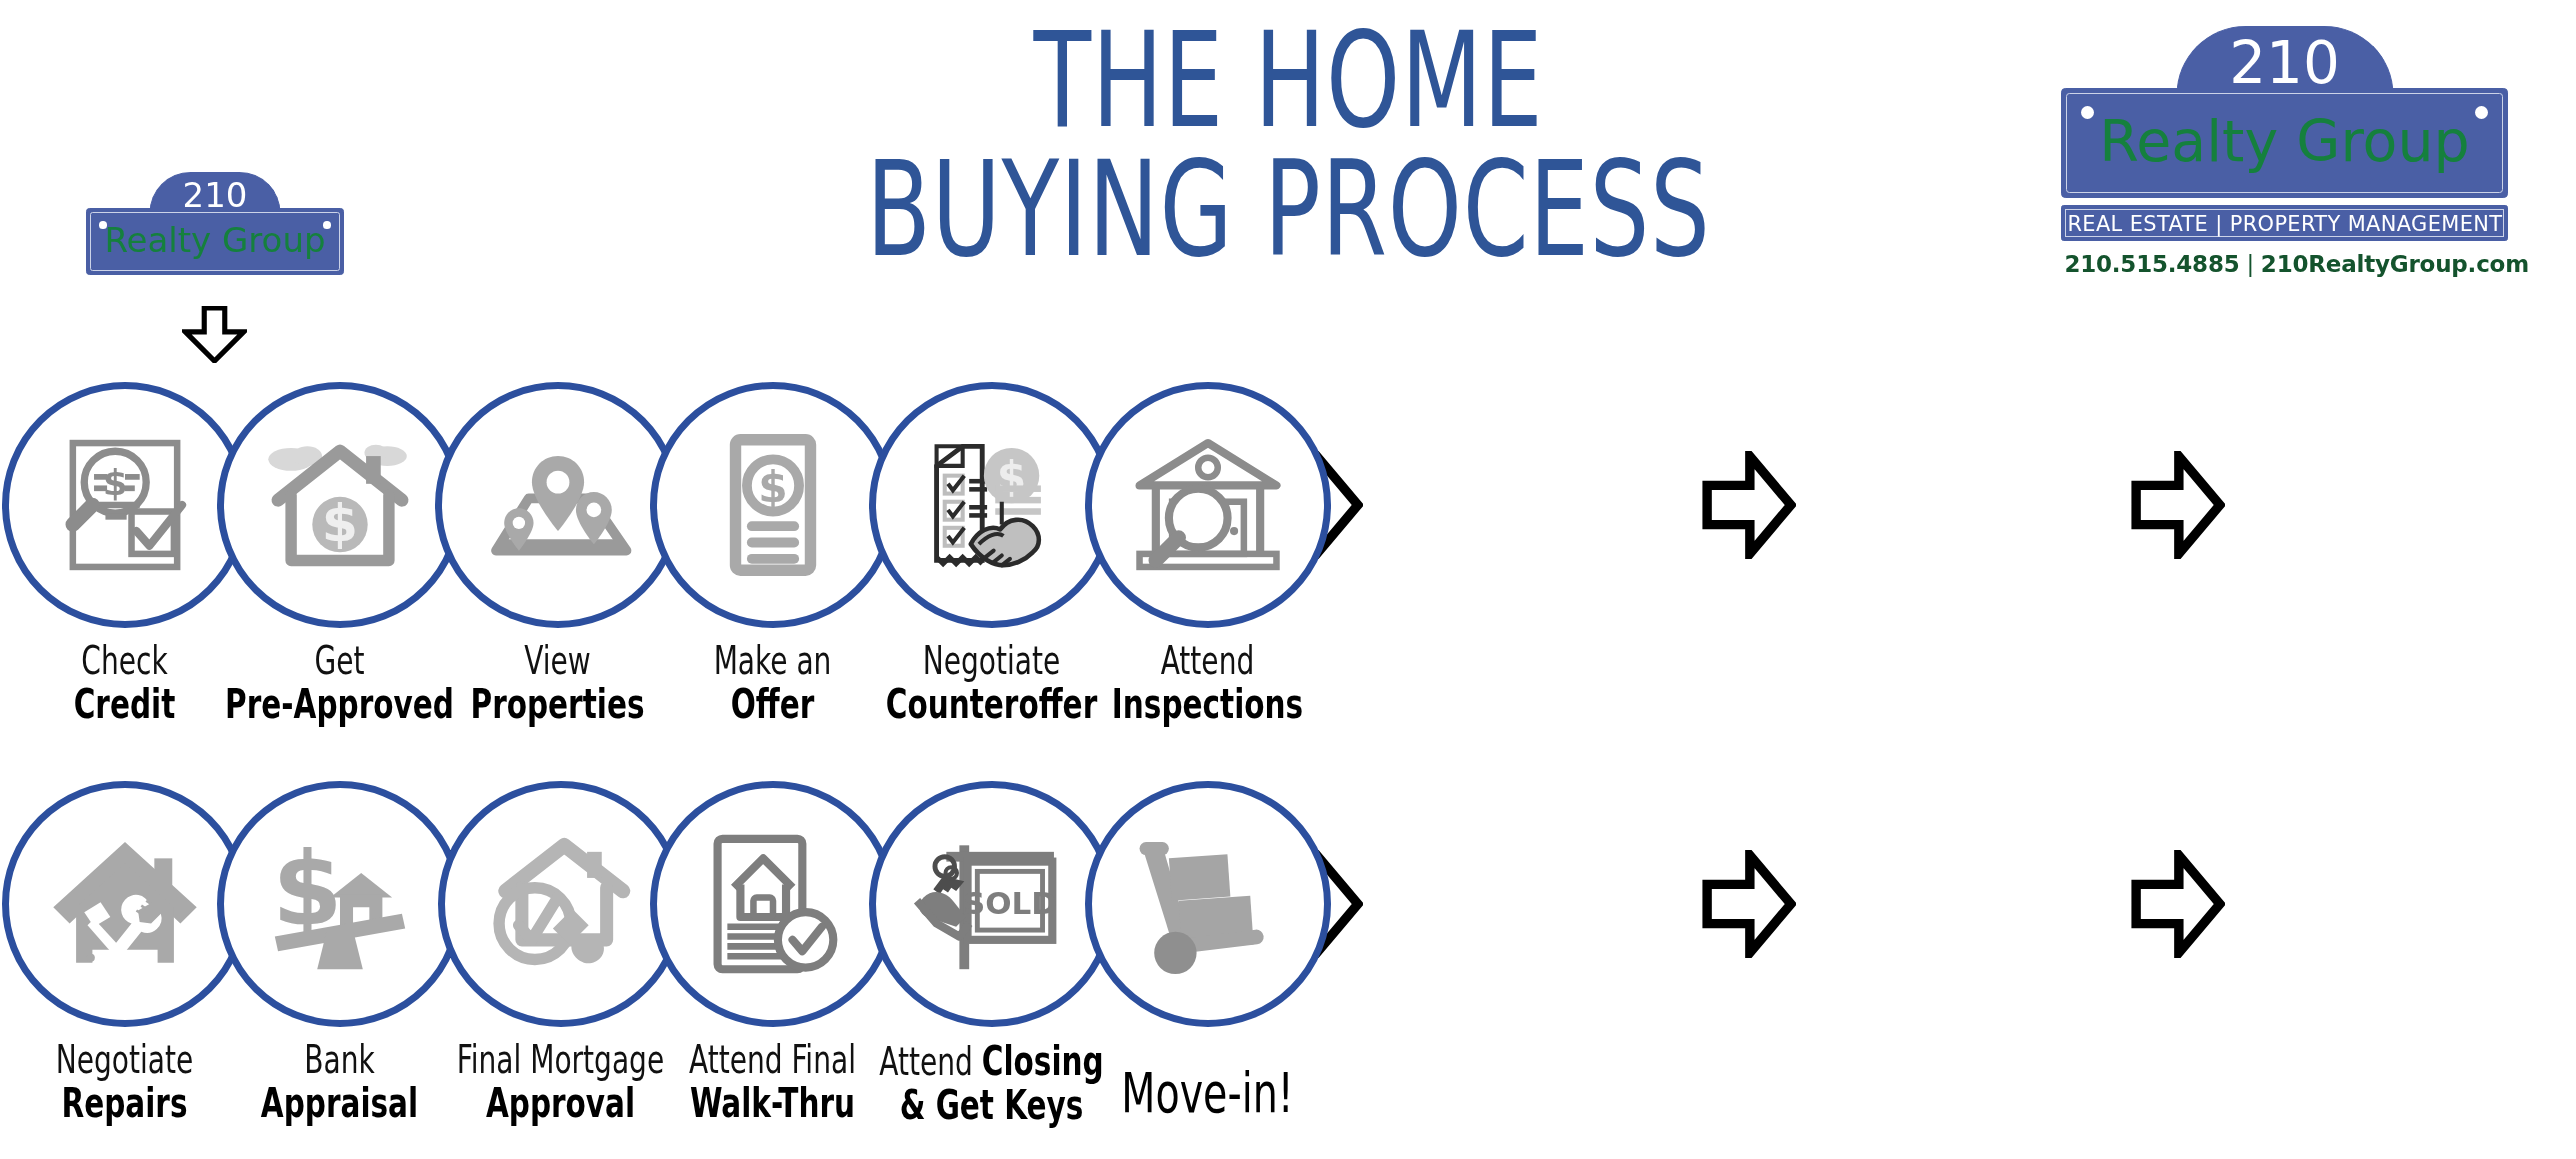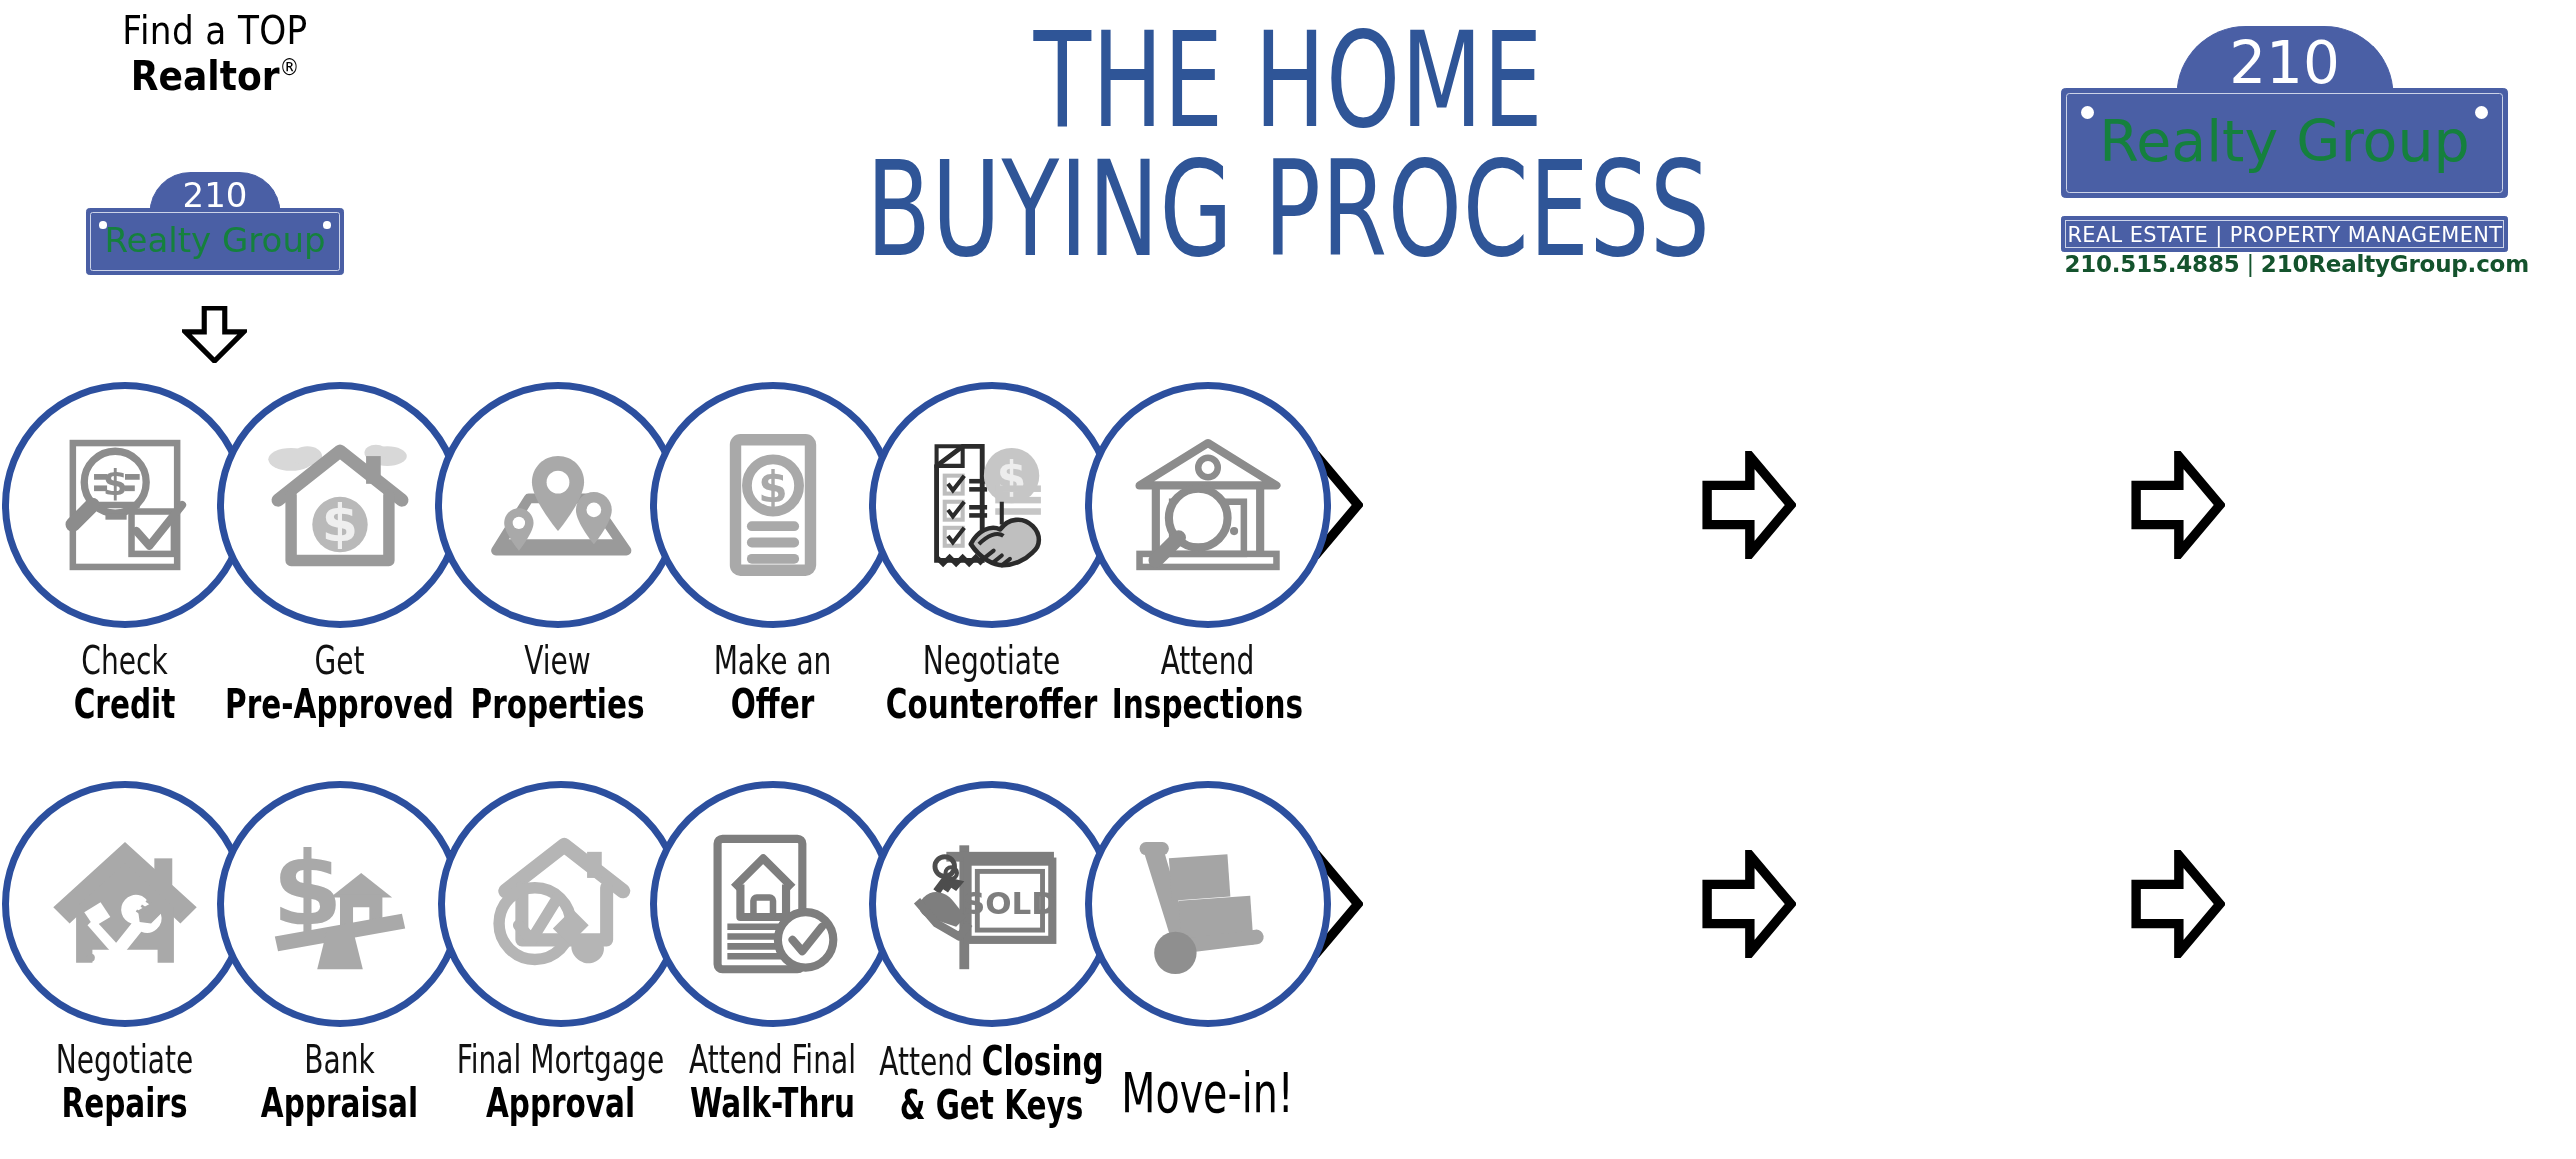--- a/index.html
+++ b/index.html
@@ -89,26 +89,20 @@
           padding-top:24px;transform:scaleX(.80);transform-origin:50% 50%;}
 
   .arrow{position:absolute;top:69px;width:94px;height:108px;}
   .arrow svg{width:100%;height:100%;display:block;}
 </style>
 </head>
 <body>
 
 <div class="stage">
 
-  <div class="find-block">
-    <div class="find-line1">Find a TOP</div>
-    <div class="find-line2">
-      <span>Realtor</span><sup>®</sup>
-    </div>
-  </div>
 
   <div id="sign-small" class="sign">
     <div class="sign-arch" style="top:0;width:129px;height:39px;border-radius:64px 64px 0 0;"></div>
     <div class="sign-plate" style="top:36px;width:258px;height:67px;border-radius:3.4px;">
       <div class="sign-plate-inner" style="inset:3.4px;border-radius:2.6px;"></div>
       <div class="sign-dot" style="left:12px;top:12px;width:7.7px;height:7.7px;"></div>
       <div class="sign-dot" style="right:12px;top:12px;width:7.7px;height:7.7px;"></div>
     </div>
     <div class="sign-num" style="top:3.4px;font-size:34px;">210</div>
     <div class="sign-name" style="top:48px;font-size:34px;">Realty Group</div>
@@ -128,21 +122,21 @@
   <div id="sign-big" class="sign">
     <div class="sign-arch" style="top:0;width:215px;height:67px;border-radius:107px 107px 0 0;"></div>
     <div class="sign-plate" style="top:62px;width:447px;height:110px;border-radius:4.3px;">
       <div class="sign-plate-inner" style="inset:4.3px;border-radius:3.4px;"></div>
       <div class="sign-dot" style="left:19px;top:17px;width:13px;height:13px;"></div>
       <div class="sign-dot" style="right:19px;top:17px;width:13px;height:13px;"></div>
     </div>
     <div class="sign-num" style="top:3.4px;font-size:58px;">210</div>
     <div class="sign-name" style="top:82px;font-size:57px;">Realty Group</div>
 
-    <div class="tagline-bar" style="left:0;top:190px;width:447px;height:36px;border-radius:2.6px;">
+    <div class="tagline-bar" style="left:0;top:179px;width:447px;height:36px;border-radius:2.6px;">
       <div class="tagline-bar-inner">
         <span class="tagline-text">REAL ESTATE | PROPERTY MANAGEMENT</span>
       </div>
     </div>
 
     <div class="contact-line" style="left:3.4px;top:225px;">
       <span>210.515.4885</span><span style="padding:0 6.9px;font-weight:400;">|</span><span>210RealtyGroup.com</span>
     </div>
   </div>
 

